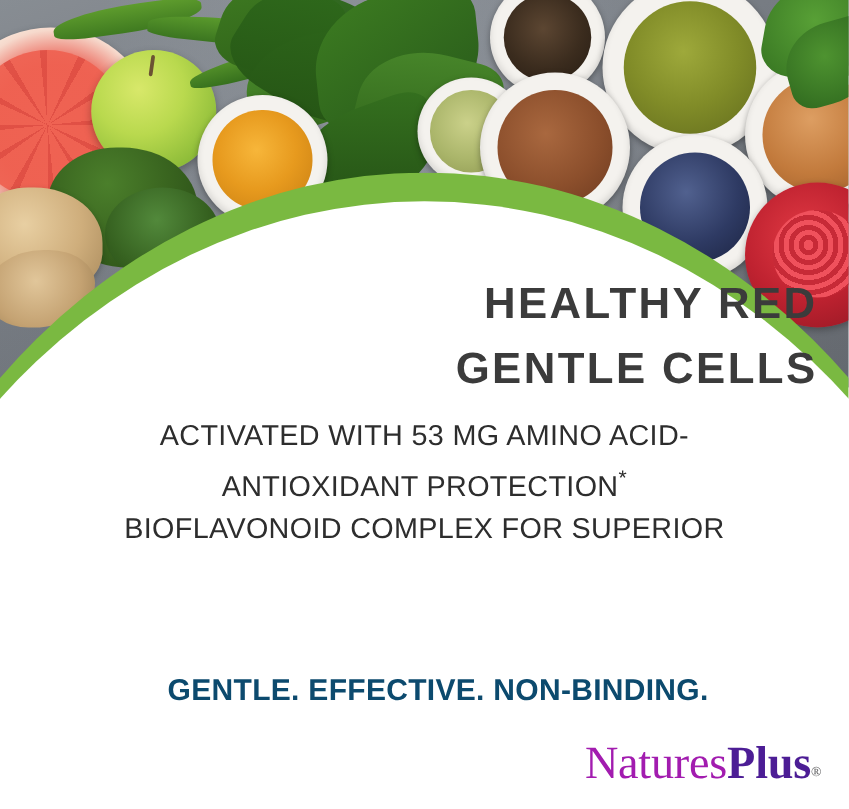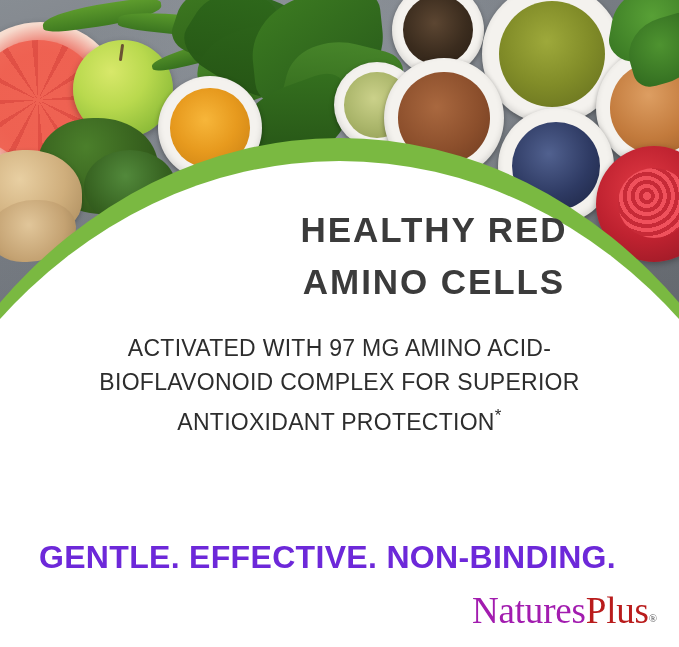--- a/index.html
+++ b/index.html
@@ -48,64 +48,64 @@
     border-radius:50% 50% 0 0 / 42% 42% 0 0;
     background:#ffffff;
     border-top:23px solid #7ab941;
     box-sizing:border-box;
   }
 
   
   .content{position:absolute;left:0;top:0;width:679px;height:647px;}
 
   .headline{
-    position:absolute;left:214px;top:204px;width:440px;
+    position:absolute;left:214px;top:217px;width:440px;
     color:#3b3b3b;
     font-size:35px;
     font-weight:bold;
     letter-spacing:.055em;
     line-height:52px;
-    text-align:center;
+    text-align:right;
     white-space:nowrap;
   }
   .headline .hl{display:block;}
 
   .body-copy{
     position:absolute;left:36px;top:332px;width:607px;
     color:#2d2d2d;
     font-size:23px;
     font-weight:400;
     letter-spacing:.012em;
     line-height:33.5px;
     text-align:center;
   }
   .body-copy .bl{display:block;white-space:nowrap;}
   .body-copy .star{font-size:17px;vertical-align:super;}
 
   .tagline{
-    position:absolute;left:24px;top:539px;width:607px;
-    color:#6d28d9;
-    font-size:32px;
+    position:absolute;left:47px;top:539px;width:607px;
+    color:#0c4a6e;
+    font-size:24px;
     font-weight:bold;
     letter-spacing:.01em;
     text-align:center;
     white-space:nowrap;
   }
 
   
   .logo{
     position:absolute;right:22px;bottom:8px;
     font-family:"Liberation Serif", serif;
     font-size:37px;
     line-height:40px;
     letter-spacing:-0.005em;
     white-space:nowrap;
   }
   .logo .natures{color:#a21caf;}
-  .logo .plus{color:#b91c1c;}
+  .logo .plus{color:#4c1d95;font-weight:bold;}
   .logo .reg{
     color:#58585a;font-size:11px;vertical-align:baseline;
     position:relative;top:-1px;left:0px;
   }
 </style>
 </head>
 <body>
 
 <div id="stage">
 
@@ -187,27 +187,27 @@
   </div>
 
   <div class="arc-wrap">
     <div class="arc"></div>
   </div>
 
   <div class="content">
 
     <div class="headline">
       <span class="hl">HEALTHY RED</span>
-      <span class="hl">AMINO CELLS</span>
+      <span class="hl">GENTLE CELLS</span>
     </div>
 
     <div class="body-copy">
-      <span class="bl">ACTIVATED WITH 97 MG AMINO ACID-</span>
+      <span class="bl">ACTIVATED WITH 53 MG AMINO ACID-</span>
+      <span class="bl"><span>ANTIOXIDANT PROTECTION</span><span class="star">*</span></span>
       <span class="bl">BIOFLAVONOID COMPLEX FOR SUPERIOR</span>
-      <span class="bl"><span>ANTIOXIDANT PROTECTION</span><span class="star">*</span></span>
     </div>
 
     <div class="tagline">GENTLE. EFFECTIVE. NON-BINDING.</div>
 
     <div class="logo">
       <span class="natures">Natures</span><span class="plus">Plus</span><span class="reg">®</span>
     </div>
 
   </div>
 </div>

